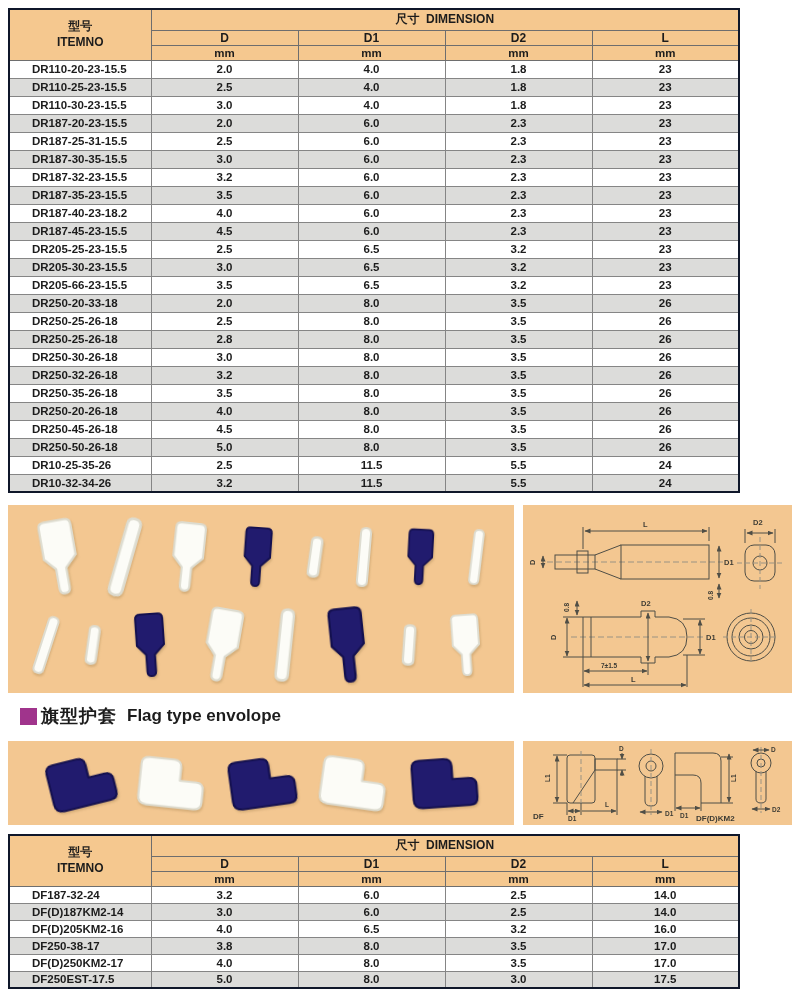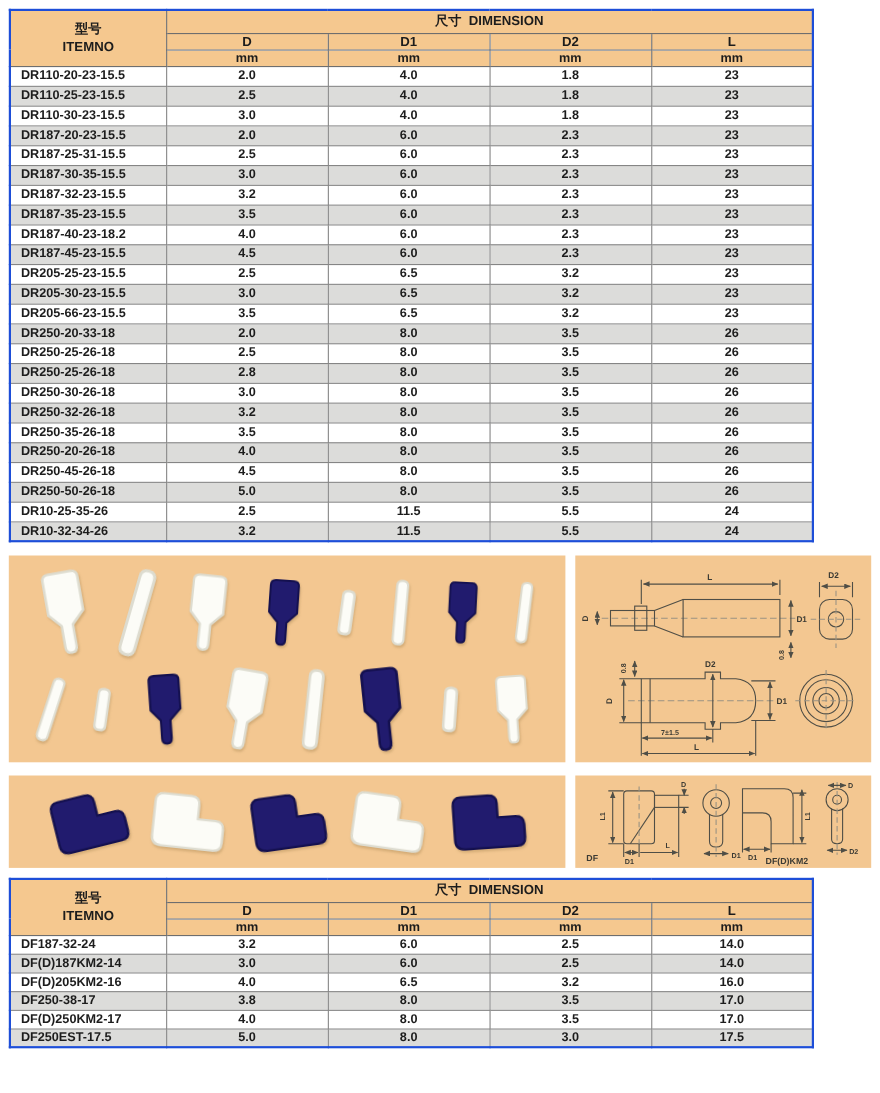--- a/index.html
+++ b/index.html
@@ -10,21 +10,21 @@
     font-family:"Liberation Sans", sans-serif;
     color:#1c1c1c;
   }
   .page { padding:8px; }
 
   
   table.spec {
     border-collapse:collapse;
     width:732px;
     table-layout:fixed;
-    border:2px solid #1d4ed8;
+    border:2px solid #0f172a;
   }
   table.spec th, table.spec td {
     border:1px solid #858585;
     text-align:center;
     font-weight:bold;
     padding:0;
     overflow:hidden;
     white-space:nowrap;
   }
   table.spec th {
@@ -32,21 +32,21 @@
     border-color:#6e6e6e;
     font-size:12px;
   }
   th.item-h { font-size:12px; line-height:1.3; }
   tr.h1 th { height:21px; }
   tr.h2 th { height:15px; font-size:12px; }
   tr.h3 th { height:15px; font-size:11.5px; }
   table.spec tbody td { height:18px; font-size:11.5px; background:#ffffff; }
   table.spec.bottom tbody td { height:17px; }
   table.spec tbody tr.alt td { background:#dcdcda; }
-  table.spec tbody td.item { text-align:left; padding-left:9px; }
+  table.spec tbody td.item { text-align:left; padding-left:22px; }
 
   
   .panel-row { display:flex; gap:9px; margin-top:12px; }
   .panel { background:#f3c791; }
   .photo-panel { width:506px; height:188px; }
   .drawing-panel { width:269px; height:188px; }
   .panel-row.flag .photo-panel, .panel-row.flag .drawing-panel { height:84px;text-align:center; }
 
   .photo-grid { display:flex; flex-direction:column; justify-content:space-around; height:100%; padding:6px 14px; }
   .photo-row { display:flex; justify-content:space-around; align-items:center; }
@@ -419,20 +419,25 @@
         <text class="tl sm" x="46" y="107" transform="rotate(-90 46 107)">0.8</text>
         <text class="tl" x="33" y="135" transform="rotate(-90 33 135)">D</text>
         <text class="tl" x="118" y="101">D2</text>
         <text class="tl sm" x="78" y="163">7±1.5</text>
         <text class="tl" x="108" y="177">L</text>
         <text class="tl" x="183" y="135">D1</text>
       </svg>
     </div>
   </div>
 
+  <div class="section-header">
+    <span class="bullet"></span>
+    <span class="sec-zh">旗型护套</span>
+    <span class="sec-en">Flag type envolope</span>
+  </div>
 
   <div class="panel-row flag">
     <div class="panel photo-panel">
       <div class="flag-grid">
           <div class="p-item" style="transform: rotate(-14deg);">
             <svg viewBox="0 0 72 50" style="height:54px" xmlns="http://www.w3.org/2000/svg">
               <path d="M8 10 Q8 3 15 3 L38 3 Q45 3 45 10 L45 22 L60 22 Q67 22 67 29 L67 40 Q67 47 60 47 L16 47 Q8 47 8 39 Z" fill="#211b6e" stroke="#14104f" stroke-width="2" stroke-linejoin="round"></path>
             </svg>
           </div>
           <div class="p-item" style="transform: rotate(6deg);">

